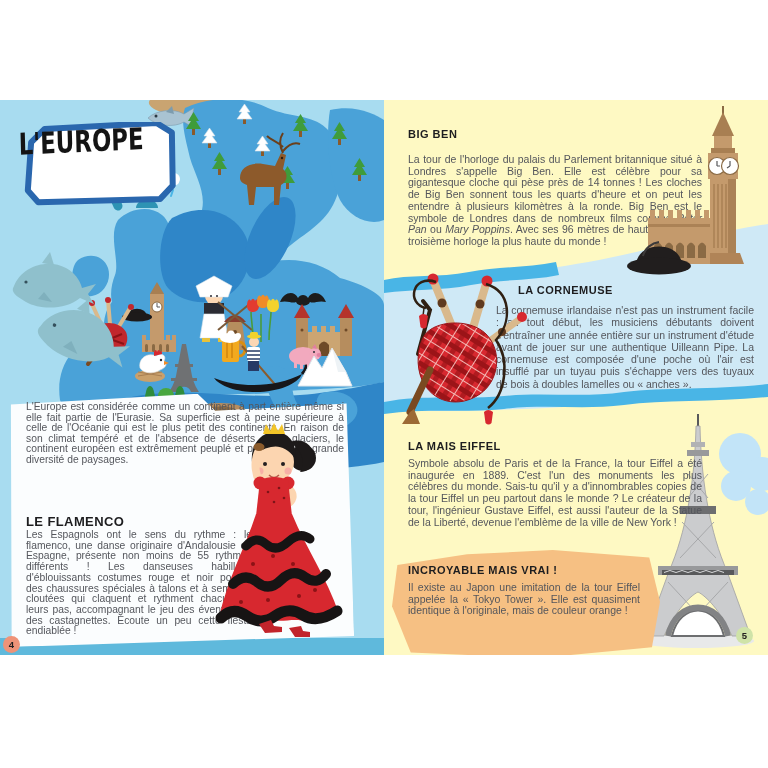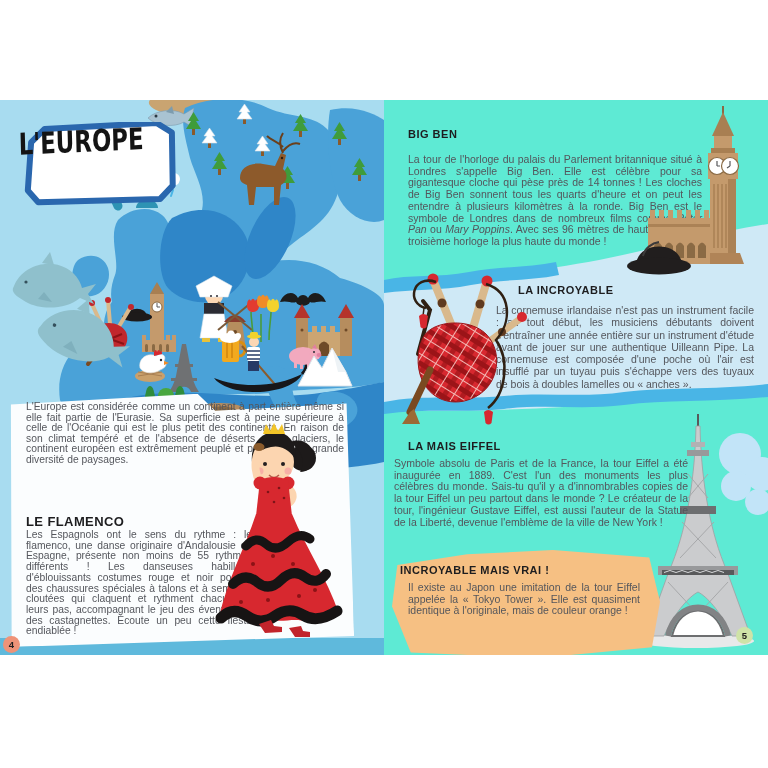--- a/index.html
+++ b/index.html
@@ -1,21 +1,21 @@
 <!DOCTYPE html>
 <html><head>
 <meta charset="utf-8">
 <style>
   html,body{margin:0;padding:0;}
   body{width:768px;height:768px;background:#ffffff;position:relative;overflow:hidden;
        font-family:"Liberation Sans", sans-serif;}
   .spread{position:absolute;left:0;top:100px;width:768px;height:555px;}
   .page{position:absolute;top:0;height:555px;overflow:hidden;}
   .page-left{left:0;width:384px;}
-  .page-right{left:384px;width:384px;background:#5eead4;}
+  .page-right{left:384px;width:384px;background:#fef9c3;}
   svg{display:block;}
 
   
   .map-svg{position:absolute;left:0;top:0;z-index:0;}
   .flamenco-panel{position:absolute;left:6px;top:294px;width:346px;height:250px;
       background:#fbfdfe;z-index:1;transform:rotate(-1deg);
       clip-path:polygon(2% 3%, 56% 0%, 61% 7%, 99% 5%, 100% 98%, 1% 100%);}
   .title-box{position:absolute;left:22px;top:22px;width:156px;height:88px;z-index:2;}
   .title-text{position:absolute;left:0;top:24px;width:156px;text-align:center;
       font-family:"DejaVu Sans", sans-serif;font-weight:800;font-size:30px;color:#141414;
@@ -38,26 +38,26 @@
   .rp-head{font-size:11px;font-weight:bold;color:#1d1d1f;letter-spacing:0.5px;}
   .rp-body{font-size:10.5px;line-height:11.7px;color:#54565c;text-align:justify;}
   .bigben-head{position:absolute;left:24px;top:28px;z-index:2;}
   .bigben-body{position:absolute;left:24px;top:54px;width:294px;z-index:2;}
   .bigben-svg{position:absolute;left:240px;top:6px;z-index:3;}
   .corne-head{position:absolute;left:134px;top:184px;z-index:2;}
   .corne-body{position:absolute;left:112px;top:204px;width:258px;z-index:2;
       font-size:10.5px;line-height:12.3px;color:#54565c;text-align:justify;}
   .bagpipes-svg{position:absolute;left:6px;top:166px;z-index:3;}
   .eiffel-head{position:absolute;left:24px;top:340px;z-index:2;}
-  .eiffel-body{position:absolute;left:10px;top:358px;width:294px;z-index:2;}
+  .eiffel-body{position:absolute;left:24px;top:358px;width:294px;z-index:2;}
   .eiffel-svg{position:absolute;left:244px;top:314px;z-index:1;}
   .blob{position:absolute;left:8px;top:450px;width:268px;height:108px;z-index:2;
       background:#f6c083;
       clip-path:polygon(2% 14%, 28% 4%, 60% 0%, 96% 7%, 100% 48%, 97% 90%, 55% 100%, 7% 95%, 0% 52%);}
-  .blob-head{position:absolute;left:8px;top:14px;}
+  .blob-head{position:absolute;left:16px;top:14px;}
   .blob-body{position:absolute;left:16px;top:32px;width:232px;}
   i{font-style:italic;}
 </style>
 </head>
 <body>
 
 <div class="spread">
 
   <div class="page page-left">
 
@@ -476,21 +476,21 @@
         <circle cx="132" cy="51" r="5" fill="#d7282f"></circle>
       <path d="M46,16 C22,8 16,38 36,42 M96,18 C122,26 122,56 106,74 C120,94 116,128 98,142" stroke="#2f2013" stroke-width="2.5" fill="none"></path>
       <path d="M34,42 L33,50" stroke="#2f2013" stroke-width="1.5"></path>
       <path d="M29,50 q4,-4 9,0 l-1.5,11 q-3,3 -6,0 Z" fill="#d7282f"></path>
       <path d="M94,146 q4,-4 9,0 l-1.5,11 q-3,3 -6,0 Z" fill="#d7282f"></path>
       <path d="M34,70 C44,54 80,52 96,68 C112,84 110,114 90,128 C68,143 42,136 32,114 C26,100 27,82 34,70 Z" fill="url(#tartan)" stroke="#9c1418" stroke-width="1"></path>
       <path d="M40,104 L20,146" stroke="#7a4a21" stroke-width="7" stroke-linecap="round"></path>
       <path d="M20,146 L12,158 L30,158 L24,143 Z" fill="#9c6a35"></path>
     </svg>
 
-    <div class="rp-head corne-head">LA INCROYABLE</div>
+    <div class="rp-head corne-head">LA CORNEMUSE</div>
     <div class="corne-body">La cornemuse irlandaise n'est pas un instrument facile : au tout début, les musiciens débutants doivent s'entraîner une année entière sur un instrument d'étude avant de jouer sur une authentique Uilleann Pipe. La cornemuse est composée d'une poche où l'air est insufflé par un tuyau puis s'échappe vers des tuyaux de bois à doubles lamelles ou « anches ».</div>
 
     <div class="rp-head eiffel-head">LA MAIS EIFFEL</div>
     <div class="rp-body eiffel-body">Symbole absolu de Paris et de la France, la tour Eiffel a été inaugurée en 1889. C'est l'un des monuments les plus célèbres du monde. Sais-tu qu'il y a d'innombrables copies de la tour Eiffel un peu partout dans le monde ? Le créateur de la tour, l'ingénieur Gustave Eiffel, est aussi l'auteur de la Statue de la Liberté, devenue l'emblème de la ville de New York !</div>
 
     <svg class="eiffel-svg" width="140" height="240" viewBox="0 0 140 240">
       <g fill="#c2e4f8">
         <circle cx="112" cy="40" r="21"></circle>
           <circle cx="134" cy="60" r="17"></circle>
           <circle cx="108" cy="72" r="15"></circle>

